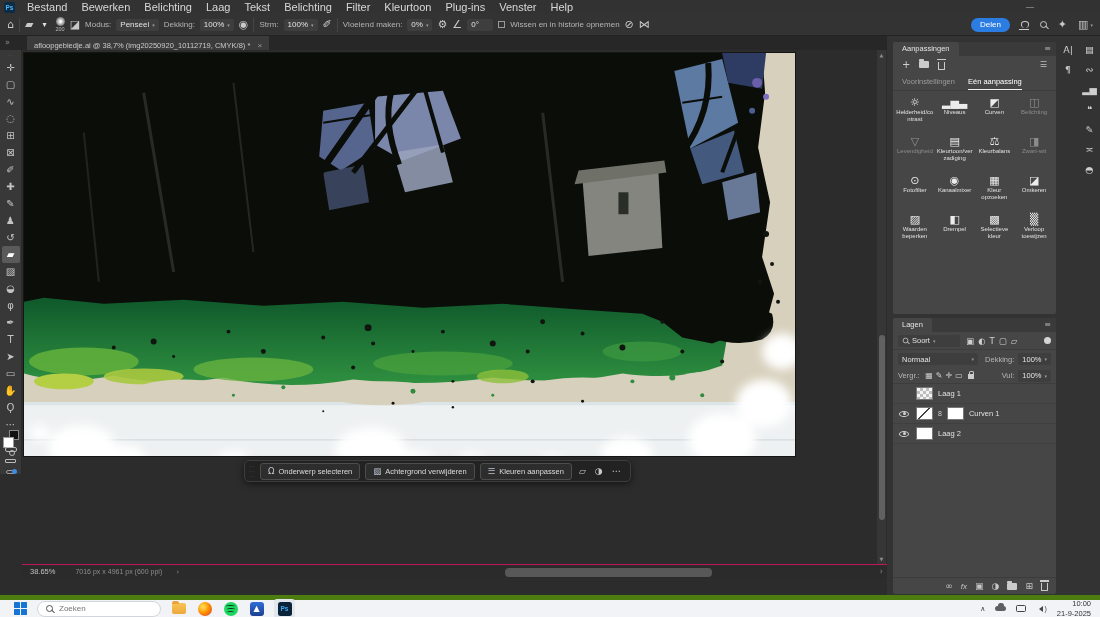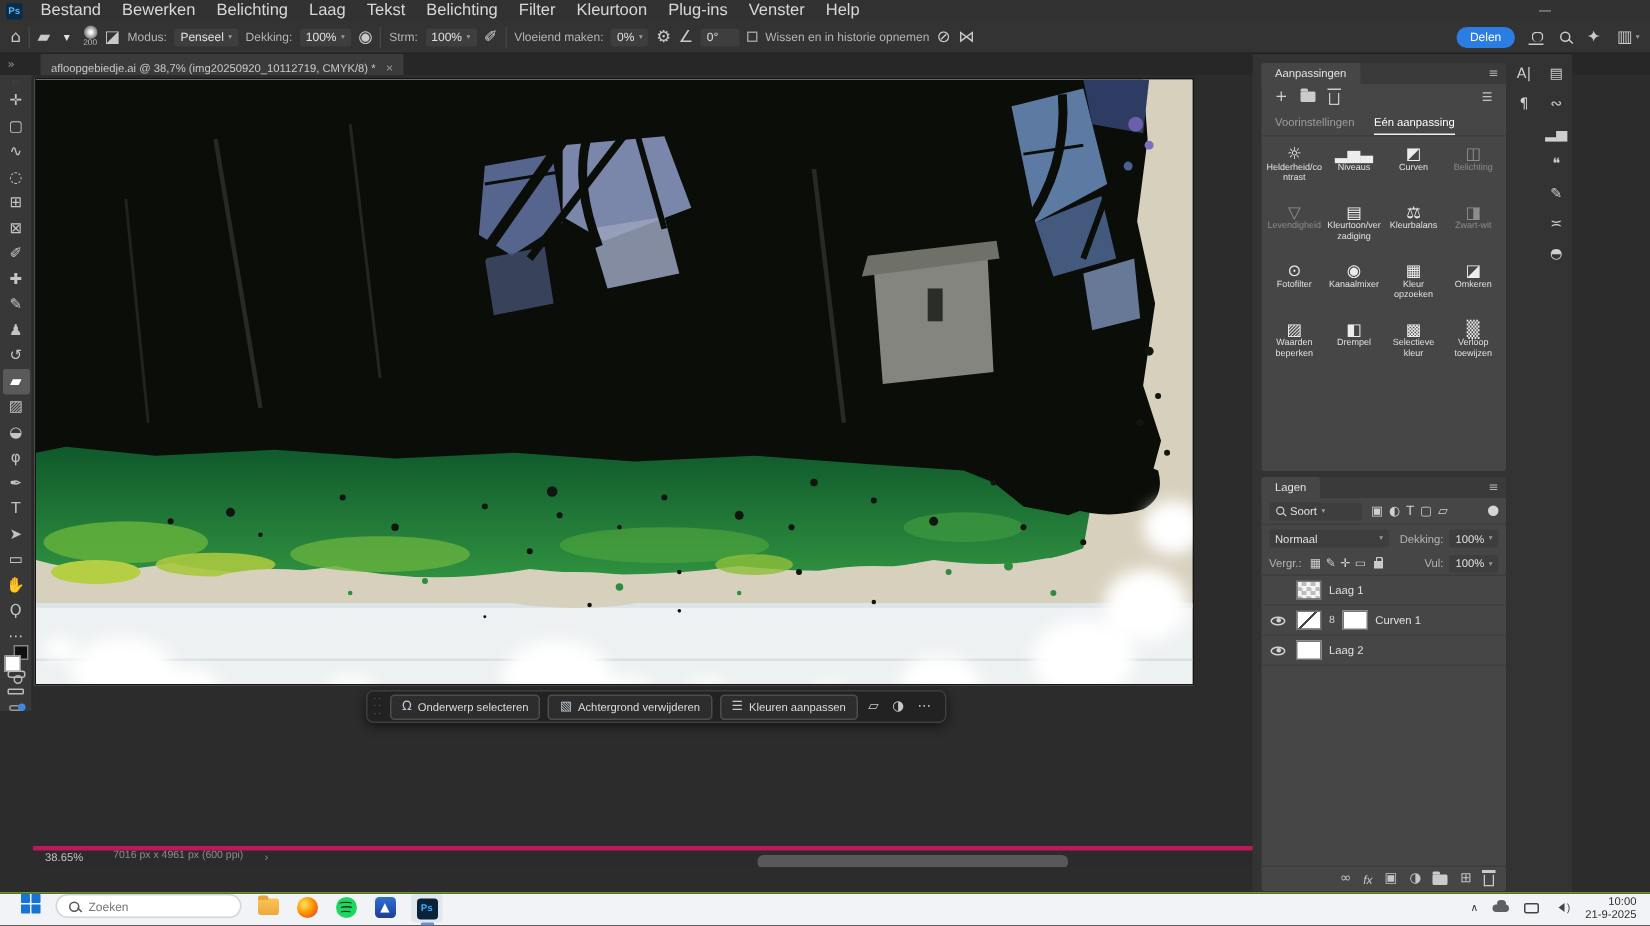--- a/index.html
+++ b/index.html
@@ -56,40 +56,40 @@
 
   
   .canvas-region{position:absolute;left:22px;top:50px;width:865px;height:528px;background:#2c2c2c;overflow:hidden}
   .artwork{position:absolute;left:1px;top:2px;width:773px;height:405px;border:1px solid #151515;background:#d7d0bd}
   .artwork svg{display:block;width:100%;height:100%}
 
   .vscroll{position:absolute;right:1px;top:0;width:9px;height:514px;background:#363636}
   .vthumb{position:absolute;left:1.5px;top:285px;width:6px;height:185px;background:#616161;border-radius:3px}
   .varr{position:absolute;left:0;width:9px;color:#8a8a8a;font-size:5px;text-align:center}
 
-  .statusbar{position:absolute;left:0;top:514px;width:865px;height:14px;background:#2b2b2b;border-top:3px solid #be185d;
-             display:flex;font-size:7.5px;color:#aaa}
+  .statusbar{position:absolute;left:0;top:514px;width:865px;height:14px;background:#2b2b2b;border-top:1px solid #be185d;
+             display:flex;align-items:center;font-size:7.5px;color:#aaa}
   .statusbar .zoomtxt{margin-left:8px;color:#c0c0c0}
   .statusbar .docinfo{margin-left:20px;color:#8c8c8c;font-size:7px}
   .statusbar .schev{margin-left:14px;color:#8c8c8c}
   .hthumb{position:absolute;left:483px;top:2.5px;width:207px;height:9px;background:#585858;border-radius:4px}
   .endchev{position:absolute;right:4px;top:2px;color:#8a8a8a;font-size:8px}
 
   
   .ctxbar{position:absolute;left:222px;top:410px;height:22px;background:#222;border:1px solid #3e3e3e;
           border-radius:5px;display:flex;align-items:center;gap:5px;padding:0 7px 0 4px;z-index:20;
           box-shadow:0 2px 7px rgba(0,0,0,.55)}
   .ctxgrip{color:#6e6e6e;font-size:6px;letter-spacing:1px;line-height:5px;width:6px}
   .ctxbtn{border:1px solid #4d4d4d;background:#2d2d2d;color:#dcdcdc;font-size:7.5px;
           padding:2.5px 7px;border-radius:3px;display:flex;align-items:center;gap:4px;white-space:nowrap}
   .ctxbtn .bic{font-size:8.5px;color:#bfc7d4}
   .ctxic{color:#c9c9c9;font-size:9px;padding:0 2px}
 
   
-  .dock{position:absolute;left:835px;top:36px;width:213px;height:559px;background:#333}
+  .dock{position:absolute;left:887px;top:36px;width:213px;height:559px;background:#333}
   .panel{position:absolute;left:6px;width:163px;background:#464646;border-radius:2px}
   .ptabstrip{height:14px;background:#3a3a3a;display:flex;align-items:stretch;border-radius:2px 2px 0 0}
   .ptab{background:#464646;color:#e3e3e3;font-size:7.5px;padding:2px 9px;border-radius:2px 2px 0 0}
   .pmenu{margin-left:auto;color:#b5b5b5;font-size:8px;padding:2px 5px}
   .adj-actions{height:17px;display:flex;align-items:center;gap:9px;padding:0 9px;color:#d0d0d0;font-size:10px}
   .adj-actions .right{margin-left:auto;font-size:8px;color:#c2c2c2}
   .adj-tabs{display:flex;gap:13px;padding:4px 9px 0;font-size:7.5px;border-bottom:1px solid #3d3d3d}
   .adj-tab{color:#9d9d9d;padding-bottom:3px}
   .adj-tab.active{color:#fff;border-bottom:1.5px solid #f0f0f0}
   .adj-grid{display:grid;grid-template-columns:repeat(4,1fr);padding:5px 2px 4px;row-gap:3px}
@@ -139,21 +139,21 @@
   .i-mag.dark{border-color:#555}.i-mag.dark:after{background:#555}
 
   
   .strip{position:absolute;top:8px;display:flex;flex-direction:column;align-items:center;gap:9px;color:#cfcfcf}
   .strip1{left:172px;width:18px}
   .strip2{left:193px;width:19px}
   .strip .sic{font-size:9.5px;line-height:11px}
 
   
   .taskbar{position:absolute;left:0;top:595px;width:1100px;height:22px;background:#f1f3f6;
-           border-top:1px solid #4d7c0f;display:flex;align-items:flex-start;z-index:50}
+           border-top:5px solid #4d7c0f;display:flex;align-items:center;z-index:50}
   .startbtn{margin-left:14px;width:14px;height:14px;display:grid;grid-template-columns:6px 6px;
             grid-template-rows:6px 6px;gap:1.4px}
   .startbtn div{background:#1574d4;border-radius:0.5px}
   .searchpill{margin-left:9px;width:124px;height:16px;background:#fff;border:1px solid #d2d5db;border-radius:9px;
               display:flex;align-items:center;gap:6px;padding:0 8px}
   .searchpill input{border:none;outline:none;width:80px;font-size:8px;color:#444;background:transparent;font-family:"Liberation Sans",sans-serif}
   .tapp{width:17px;height:17px;margin-left:9px;display:flex;align-items:center;justify-content:center;position:relative}
   .ic-folder{width:14px;height:11px;background:linear-gradient(#f9c555,#eda83c);border-radius:2px;position:relative}
   .ic-folder:before{content:"";position:absolute;top:-2px;left:0;width:7px;height:3px;background:#e8a33d;border-radius:2px 2px 0 0}
   .ic-firefox{width:14px;height:14px;border-radius:50%;background:radial-gradient(circle at 35% 35%,#ffd54d 10%,#ff9500 45%,#e8541f 80%)}

